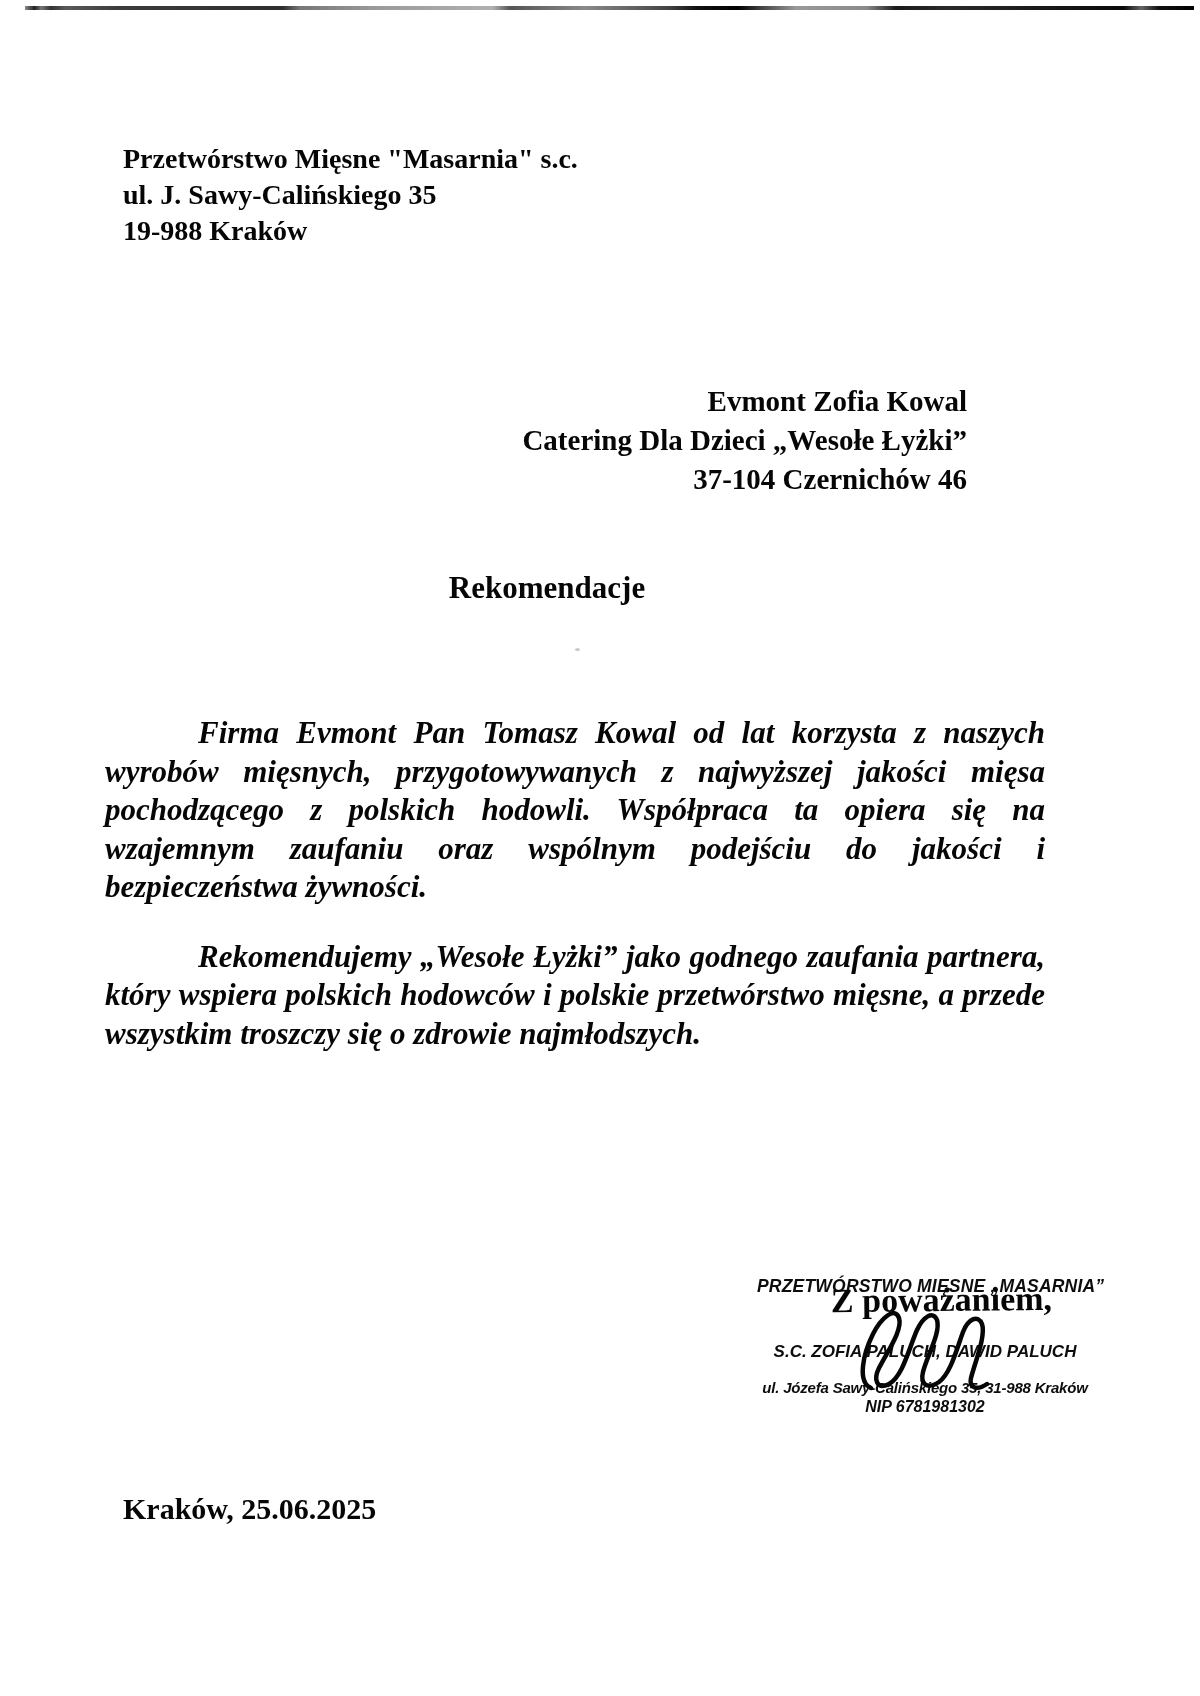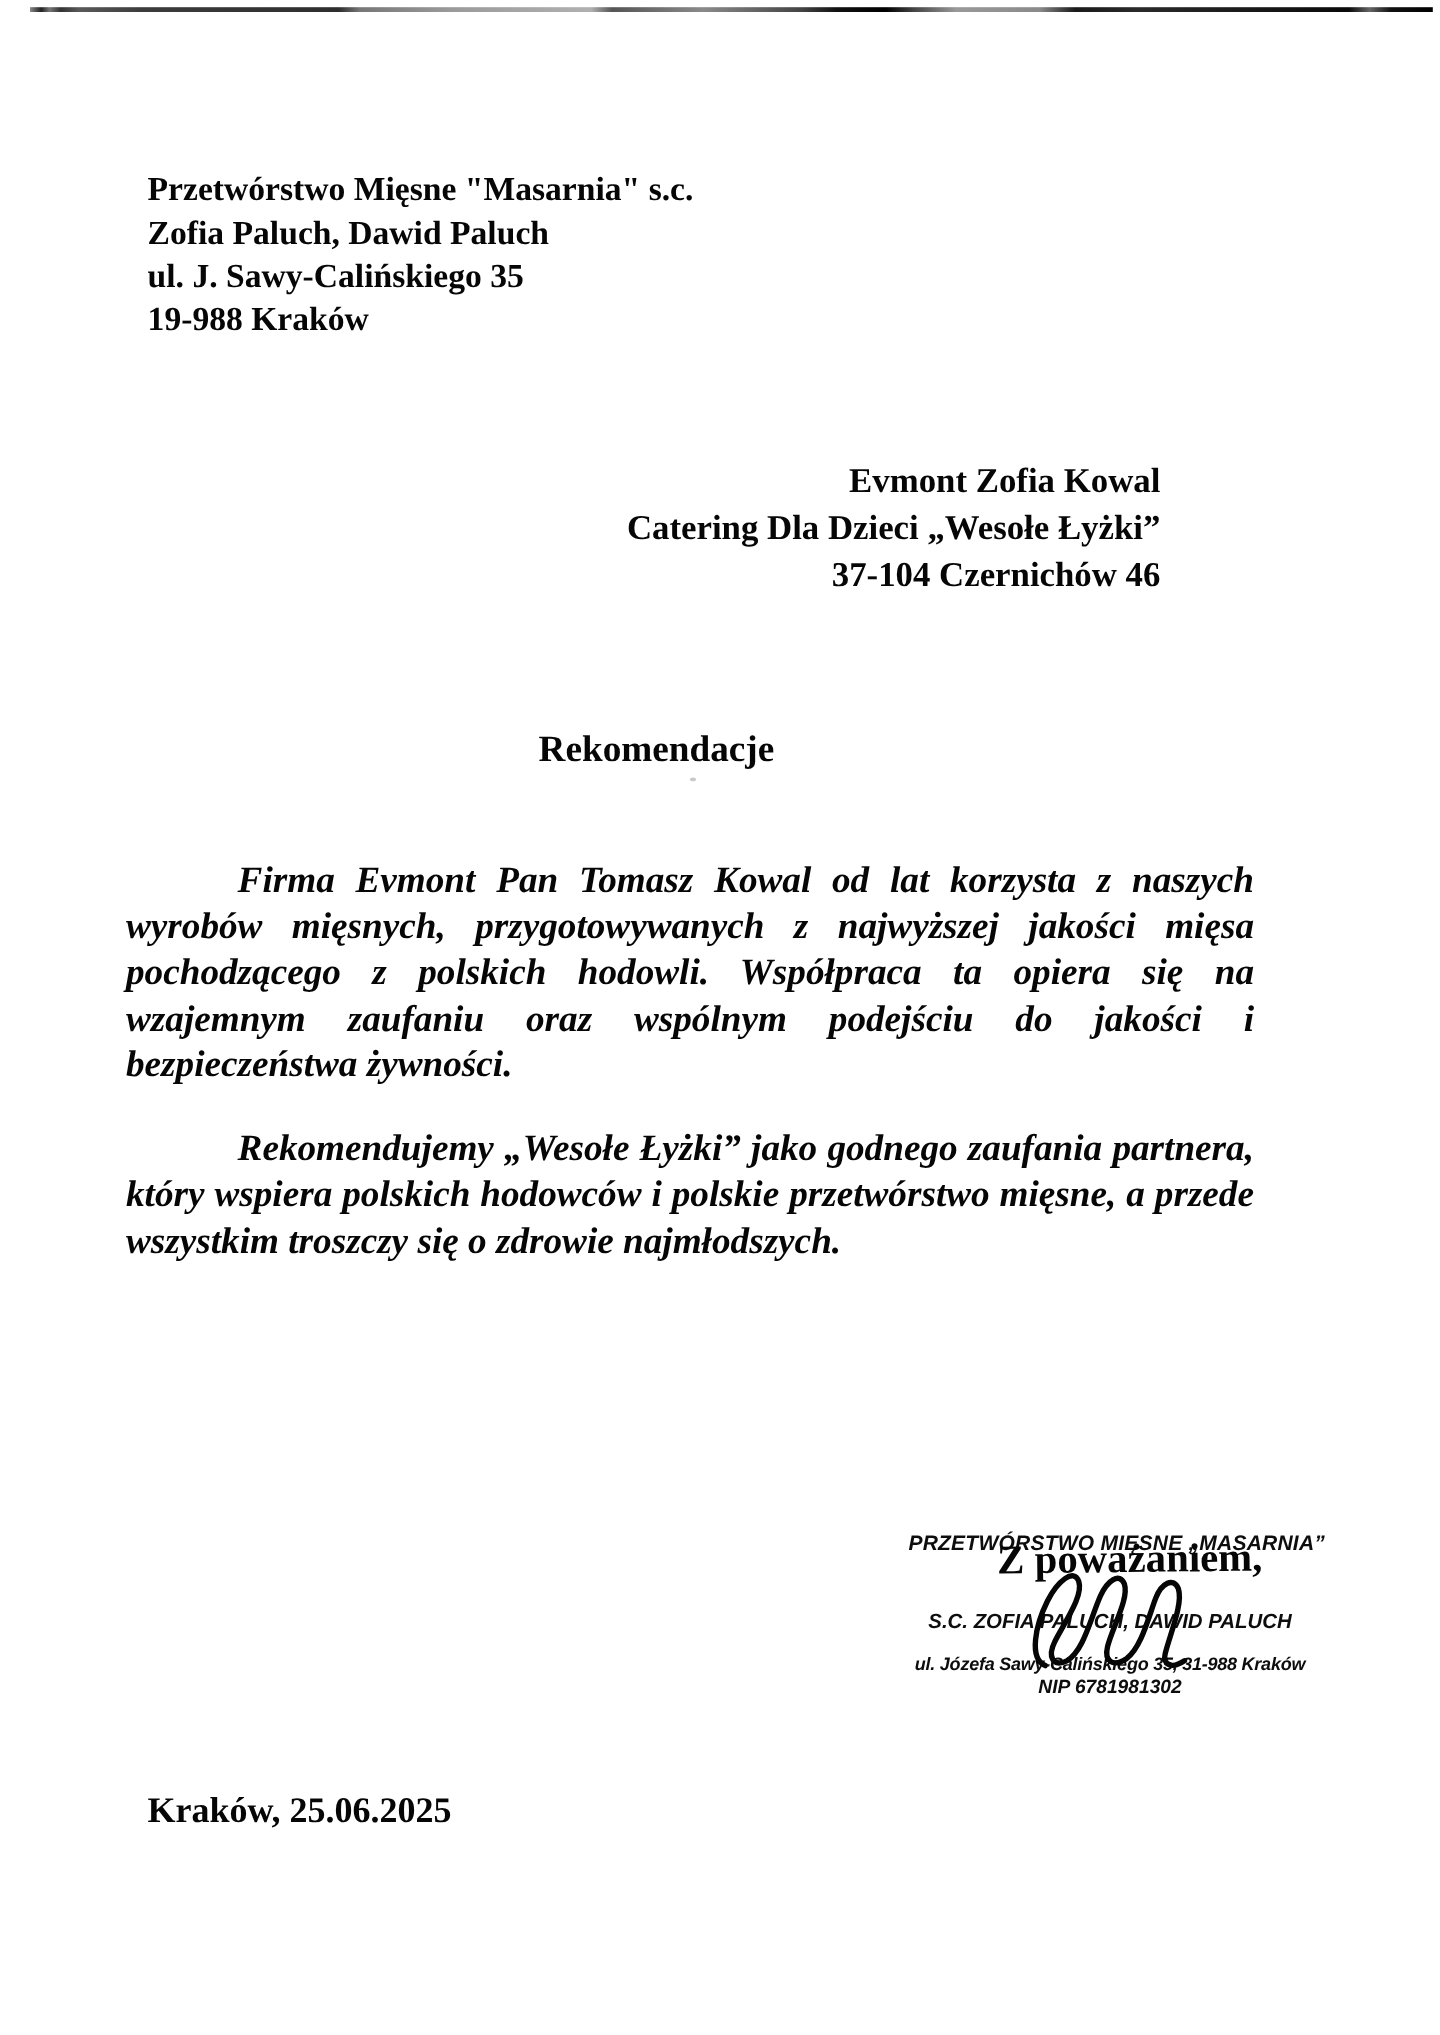--- a/index.html
+++ b/index.html
@@ -29,21 +29,21 @@
 
   .sender {
     position:absolute; left:123px; top:141px;
     font-size:28px; line-height:36px;
   }
   .recipient {
     position:absolute; right:233px; top:382px;
     font-size:29px; line-height:39px; text-align:right;
   }
   .title {
-    position:absolute; left:0; top:606px; width:1094px;
+    position:absolute; left:0; top:570px; width:1094px;
     text-align:center; font-size:31px;
   }
   .body-text {
     position:absolute; left:105px; top:714px; width:940px;
     font-size:31px; line-height:38.5px; text-align:justify;
   }
   .body-text p { margin:0 0 31px 0; text-indent:93px;font-style:italic; }
 
   .salutation {
     position:absolute; left:831px; top:1281px;
@@ -68,21 +68,20 @@
 </head>
 <body>
 
 <div class="page">
 
   <div class="scan-line"></div>
   <div class="speck"></div>
 
   <div class="sender">
     <div>Przetwórstwo Mięsne "Masarnia" s.c.</div>
-    <div>Zofia Paluch, Dawid Paluch</div>
     <div>ul. J. Sawy-Calińskiego 35</div>
     <div>19-988 Kraków</div>
   </div>
 
   <div class="recipient">
     <div>Evmont Zofia Kowal</div>
     <div>Catering Dla Dzieci „Wesołe Łyżki”</div>
     <div>37-104 Czernichów 46</div>
   </div>
 

